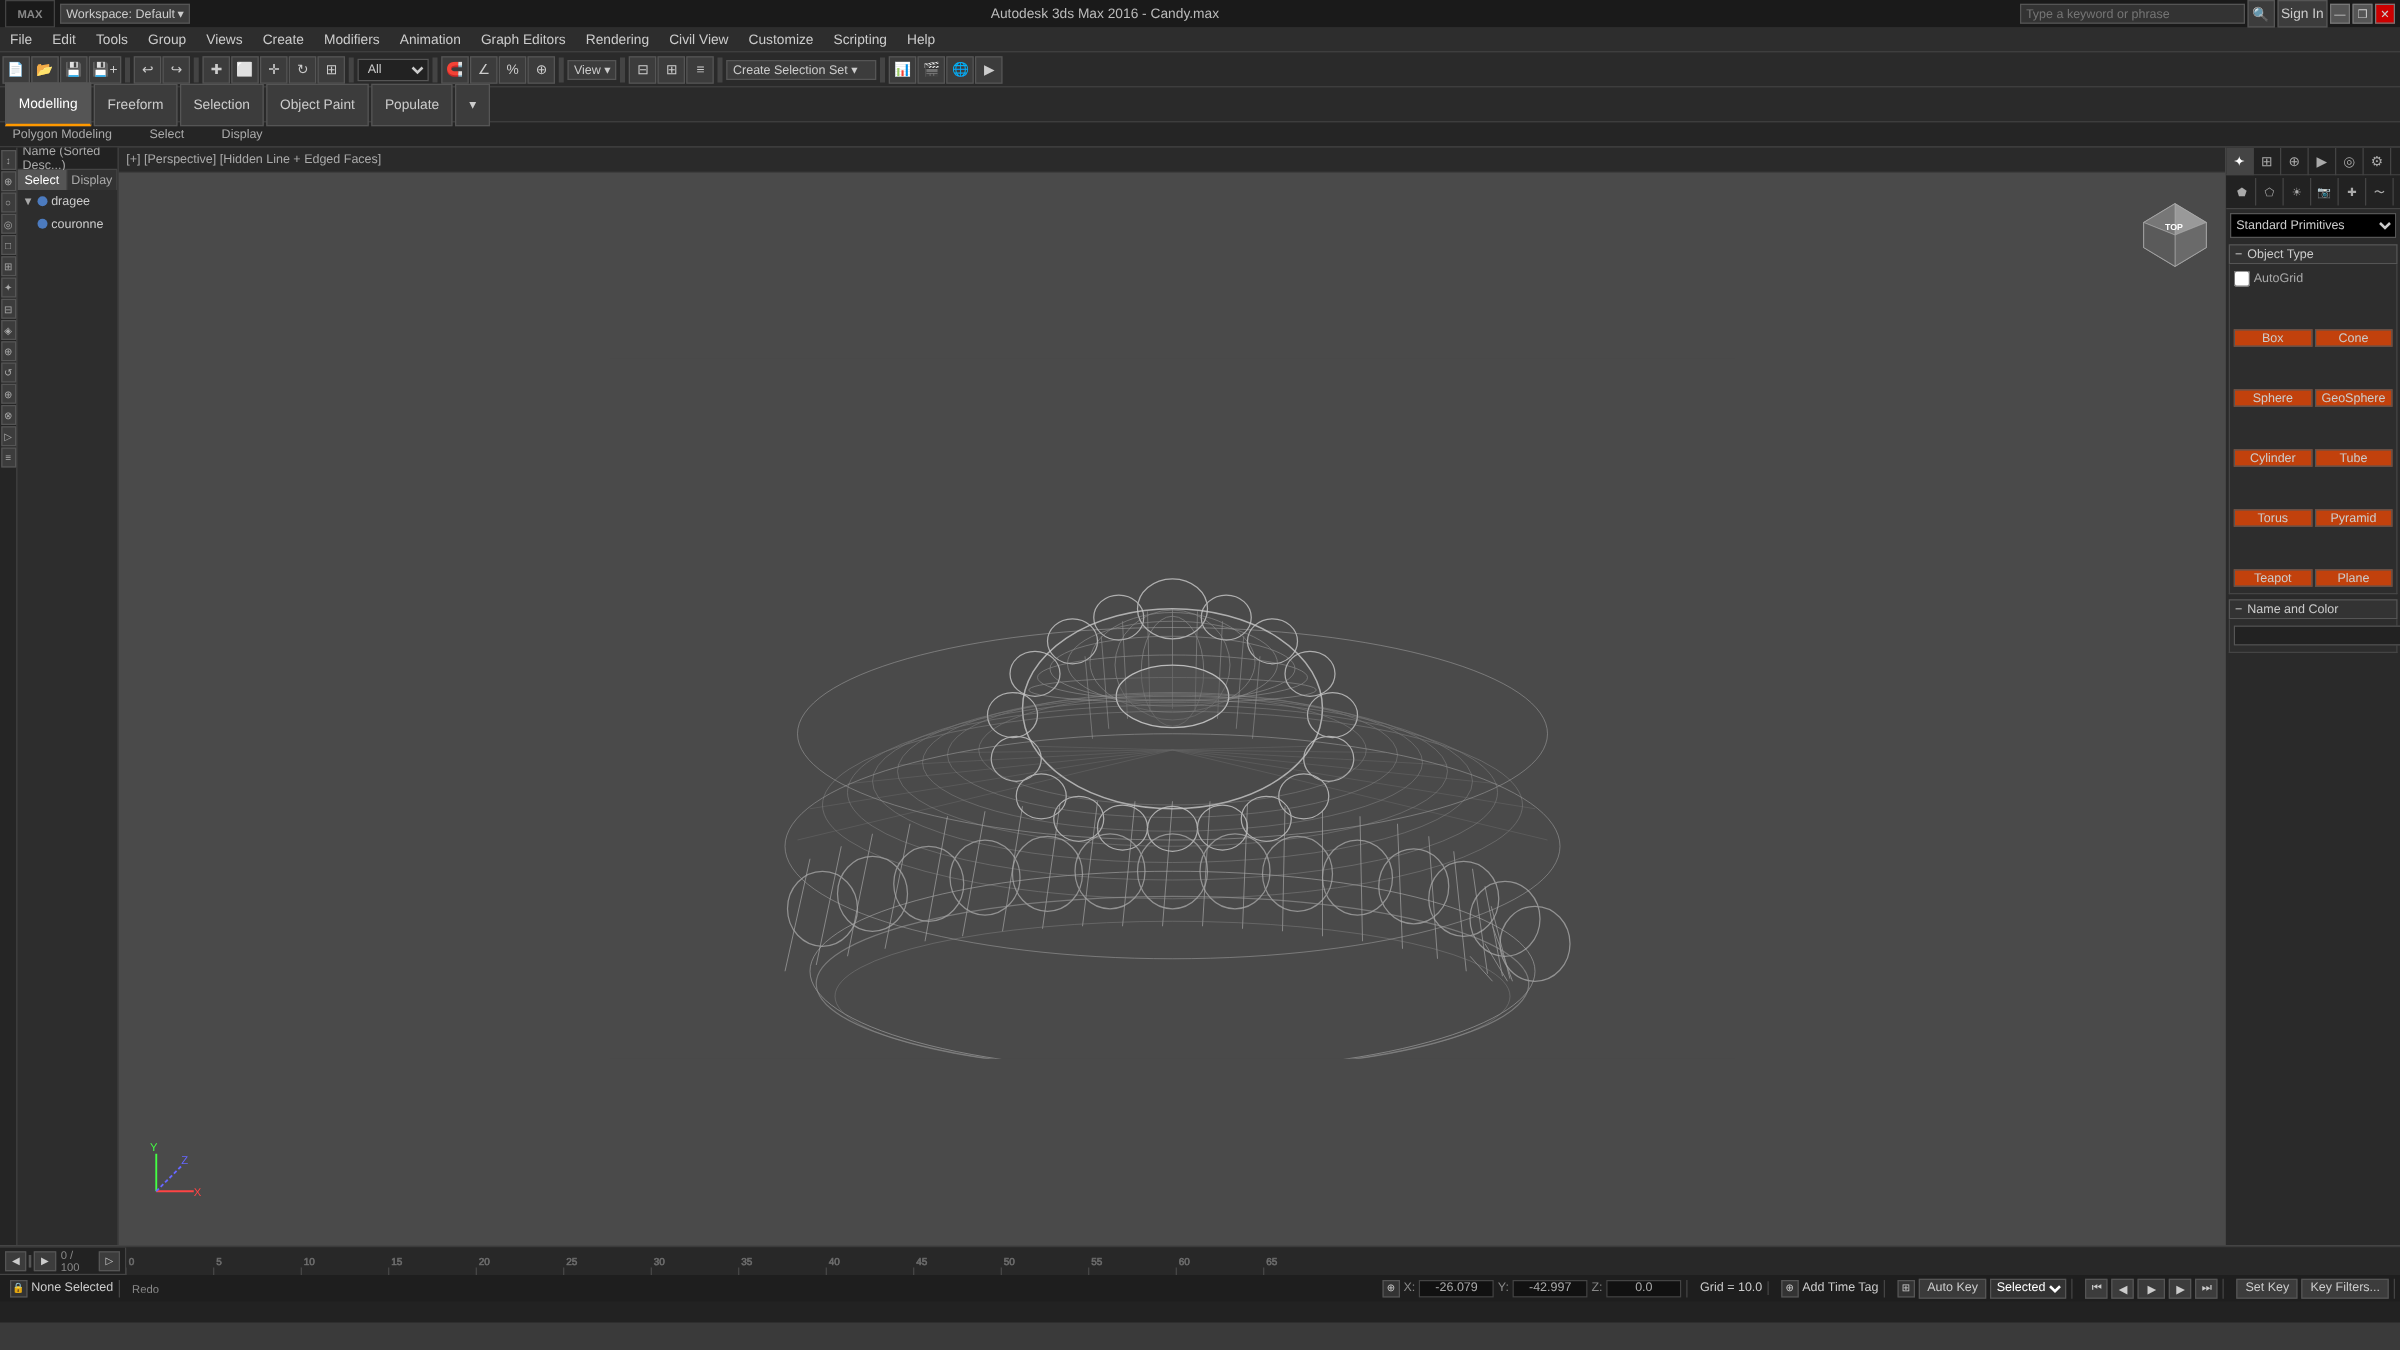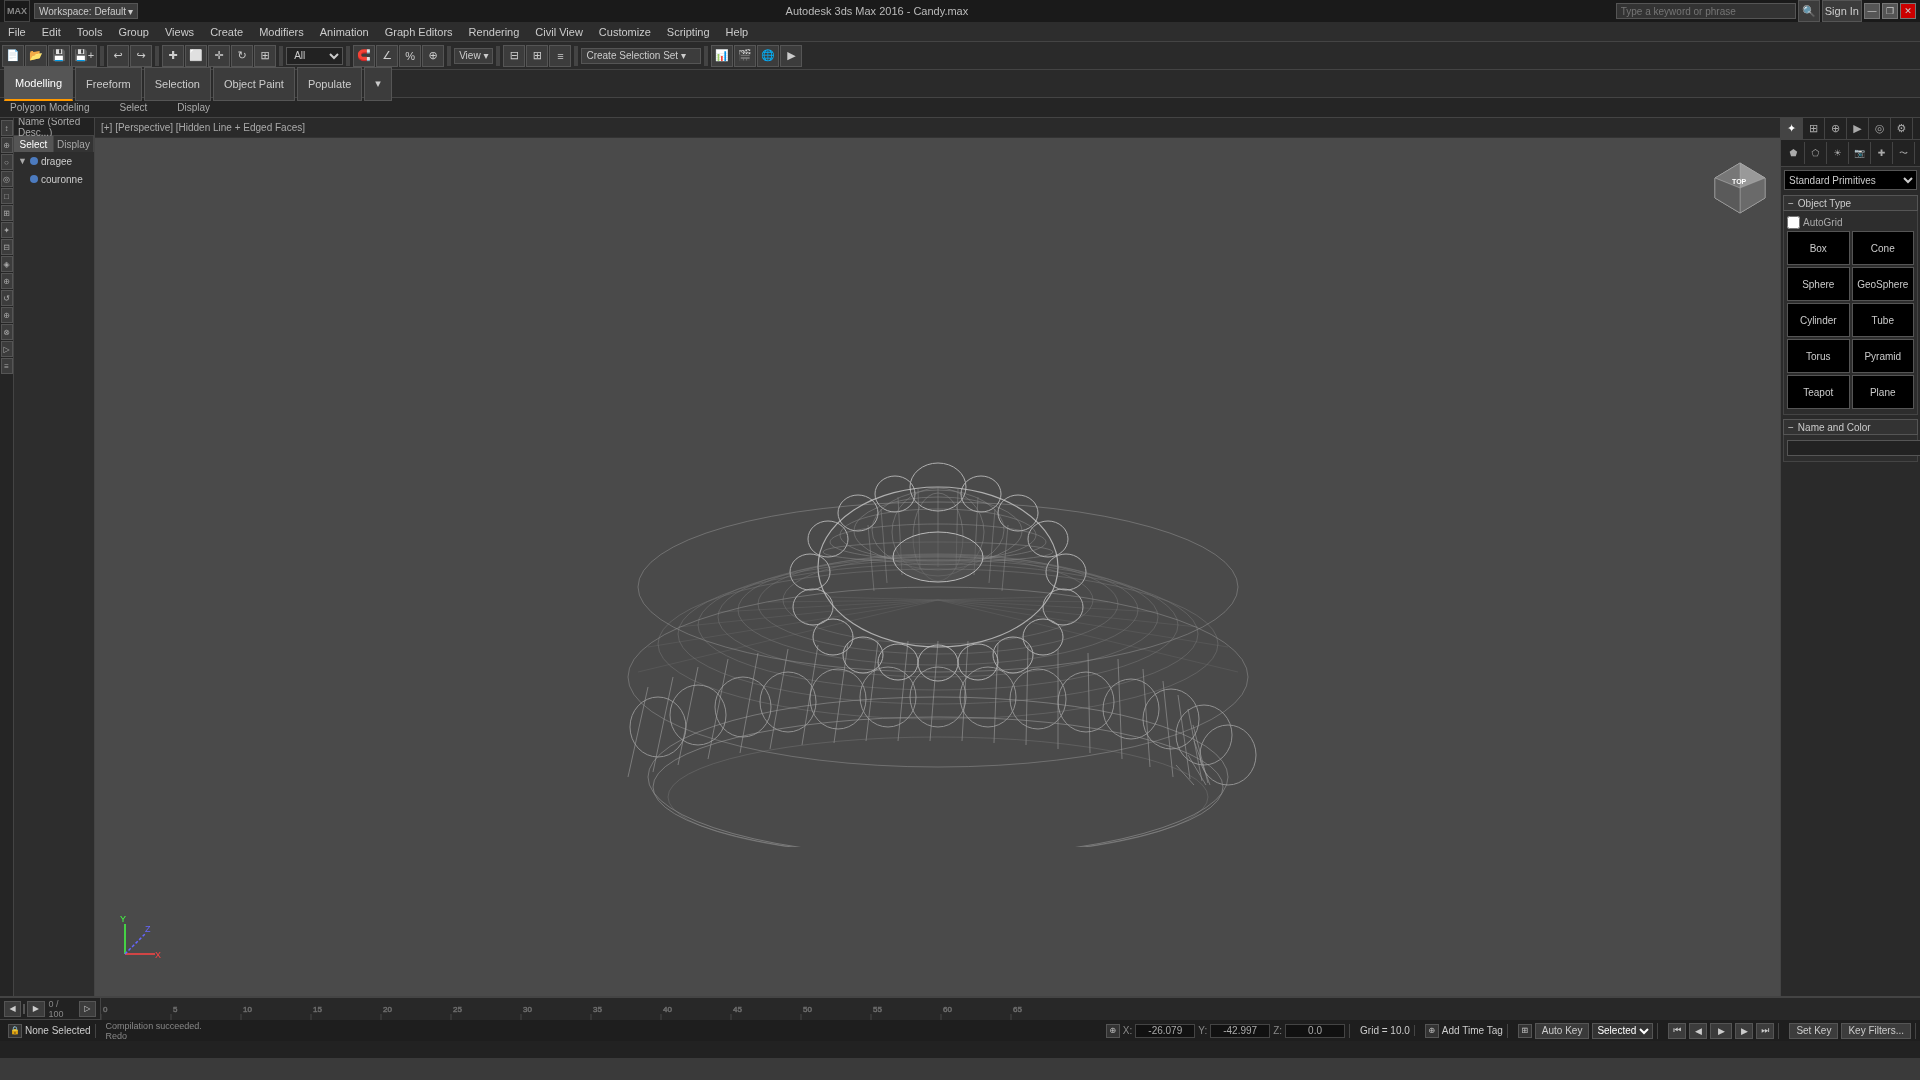--- a/index.html
+++ b/index.html
@@ -6,21 +6,21 @@
     body { width: 1920px; height: 1080px; overflow: hidden; background: #3a3a3a; font-family: Arial, sans-serif; font-size: 11px; color: #ccc; user-select: none; }
 
     
     #titlebar { width: 100%; height: 22px; background: #1a1a1a; display: flex; align-items: center; justify-content: space-between; padding: 0 4px; }
     #titlebar-left { display: flex; align-items: center; gap: 4px; }
     #titlebar-center { color: #bbb; font-size: 11px; }
     #titlebar-right { display: flex; align-items: center; gap: 2px; }
     .title-btn { width: 16px; height: 16px; background: #555; border: 1px solid #777; font-size: 9px; display: flex; align-items: center; justify-content: center; cursor: pointer; color: #ccc; }
     .title-btn.close { background: #c00; }
     #search-box { width: 180px; height: 16px; background: #333; border: 1px solid #555; color: #aaa; padding: 0 4px; font-size: 10px; }
-    .logo-box { width: 26px; height: 22px; background: #1a1a1a; border: 1px solid #444; display: flex; align-items: center; justify-content: center; color: #888; font-size: 9px; font-weight: bold; }
+    .logo-box { width: 40px; height: 22px; background: #1a1a1a; border: 1px solid #444; display: flex; align-items: center; justify-content: center; color: #888; font-size: 9px; font-weight: bold; }
 
     
     #menubar { width: 100%; height: 20px; background: #2d2d2d; display: flex; align-items: center; border-bottom: 1px solid #444; }
     .menu-item { padding: 0 8px; height: 100%; display: flex; align-items: center; cursor: pointer; font-size: 11px; color: #ccc; }
 
     
     #toolbar1 { width: 100%; height: 28px; background: #2a2a2a; display: flex; align-items: center; gap: 1px; padding: 0 2px; border-bottom: 1px solid #444; }
     .tb-btn { min-width: 22px; height: 22px; background: #3c3c3c; border: 1px solid #555; display: flex; align-items: center; justify-content: center; cursor: pointer; font-size: 11px; color: #ccc; padding: 0 2px; }
     .tb-sep { width: 4px; height: 20px; background: #444; margin: 0 2px; }
     .tb-input { height: 18px; background: #222; border: 1px solid #555; color: #ccc; font-size: 10px; padding: 0 3px; }
@@ -59,21 +59,21 @@
     #right-panel { width: 140px; background: #2a2a2a; border-left: 1px solid #444; display: flex; flex-direction: column; overflow-y: auto; }
     #right-panel-icons { height: 22px; display: flex; align-items: center; background: #222; border-bottom: 1px solid #444; }
     .rp-icon { width: 22px; height: 22px; display: flex; align-items: center; justify-content: center; cursor: pointer; font-size: 11px; color: #aaa; border-right: 1px solid #444; }
     .rp-icon.active { background: #444; color: #fff; }
     .rp-dropdown { height: 20px; background: #000000; border: 1px solid #555; color: #ccc; font-size: 10px; margin: 3px; width: calc(100% - 6px); }
     .rp-section { margin: 2px; }
     .rp-section-header { height: 16px; background: #333; display: flex; align-items: center; padding: 0 4px; font-size: 10px; color: #ccc; border: 1px solid #555; cursor: pointer; gap: 4px; }
     .rp-section-body { padding: 3px; background: #2d2d2d; border: 1px solid #444; border-top: none; }
     .rp-checkbox-row { display: flex; align-items: center; gap: 3px; font-size: 10px; color: #aaa; margin: 2px 0; }
     .rp-btn-row { display: flex; gap: 2px; margin: 2px 0; }
-    .rp-btn { flex: 1; height: 34px; background: #000000; border: 1px solid #555; font-size: 10px; color: #ccc; cursor: pointer; display: flex; align-items: center; justify-content: center; }
+    .rp-btn { flex: 1; height: 14px; background: #c2410c; border: 1px solid #555; font-size: 10px; color: #ccc; cursor: pointer; display: flex; align-items: center; justify-content: center; margin-top: 32px; }
     .name-color-row { display: flex; align-items: center; gap: 2px; margin: 2px 0; }
     .name-input { flex: 1; height: 16px; background: #222; border: 1px solid #555; color: #ccc; font-size: 10px; padding: 0 2px; }
 
     
     #bottom { background: #222; border-top: 1px solid #444; }
     .tl-btn { width: 18px; height: 16px; background: #3c3c3c; border: 1px solid #555; display: flex; align-items: center; justify-content: center; font-size: 9px; color: #ccc; cursor: pointer; }
 
     
     #statusbar { height: 22px; background: #1e1e1e; display: flex; align-items: center; gap: 6px; padding: 0 4px; border-top: 1px solid #444; font-size: 10px; }
     .status-section { display: flex; align-items: center; gap: 3px; padding: 0 4px; border-right: 1px solid #444; }
@@ -520,21 +520,20 @@
     </div>
   </div>
 
   <div id="statusbar">
 
     <div class="status-section">
       <div style="width:14px;height:14px;background:#333;border:1px solid #555;display:flex;align-items:center;justify-content:center;font-size:8px;cursor:pointer;">🔒</div>
       <span>None Selected</span>
     </div>
     <div style="flex:1;padding:0 4px;">
-      <div style="font-size:9px;color:#888;">Compilation succeeded.</div>
       <div style="font-size:9px;color:#888;">Redo</div>
     </div>
 
     <div class="status-section">
       <div style="width:14px;height:14px;background:#333;border:1px solid #555;font-size:8px;display:flex;align-items:center;justify-content:center;cursor:pointer;">⊕</div>
       <span class="coord-label">X:</span>
       <input class="status-input" type="text" value="-26.079" style="">
       <span class="coord-label">Y:</span>
       <input class="status-input" type="text" value="-42.997" style="">
       <span class="coord-label">Z:</span>

